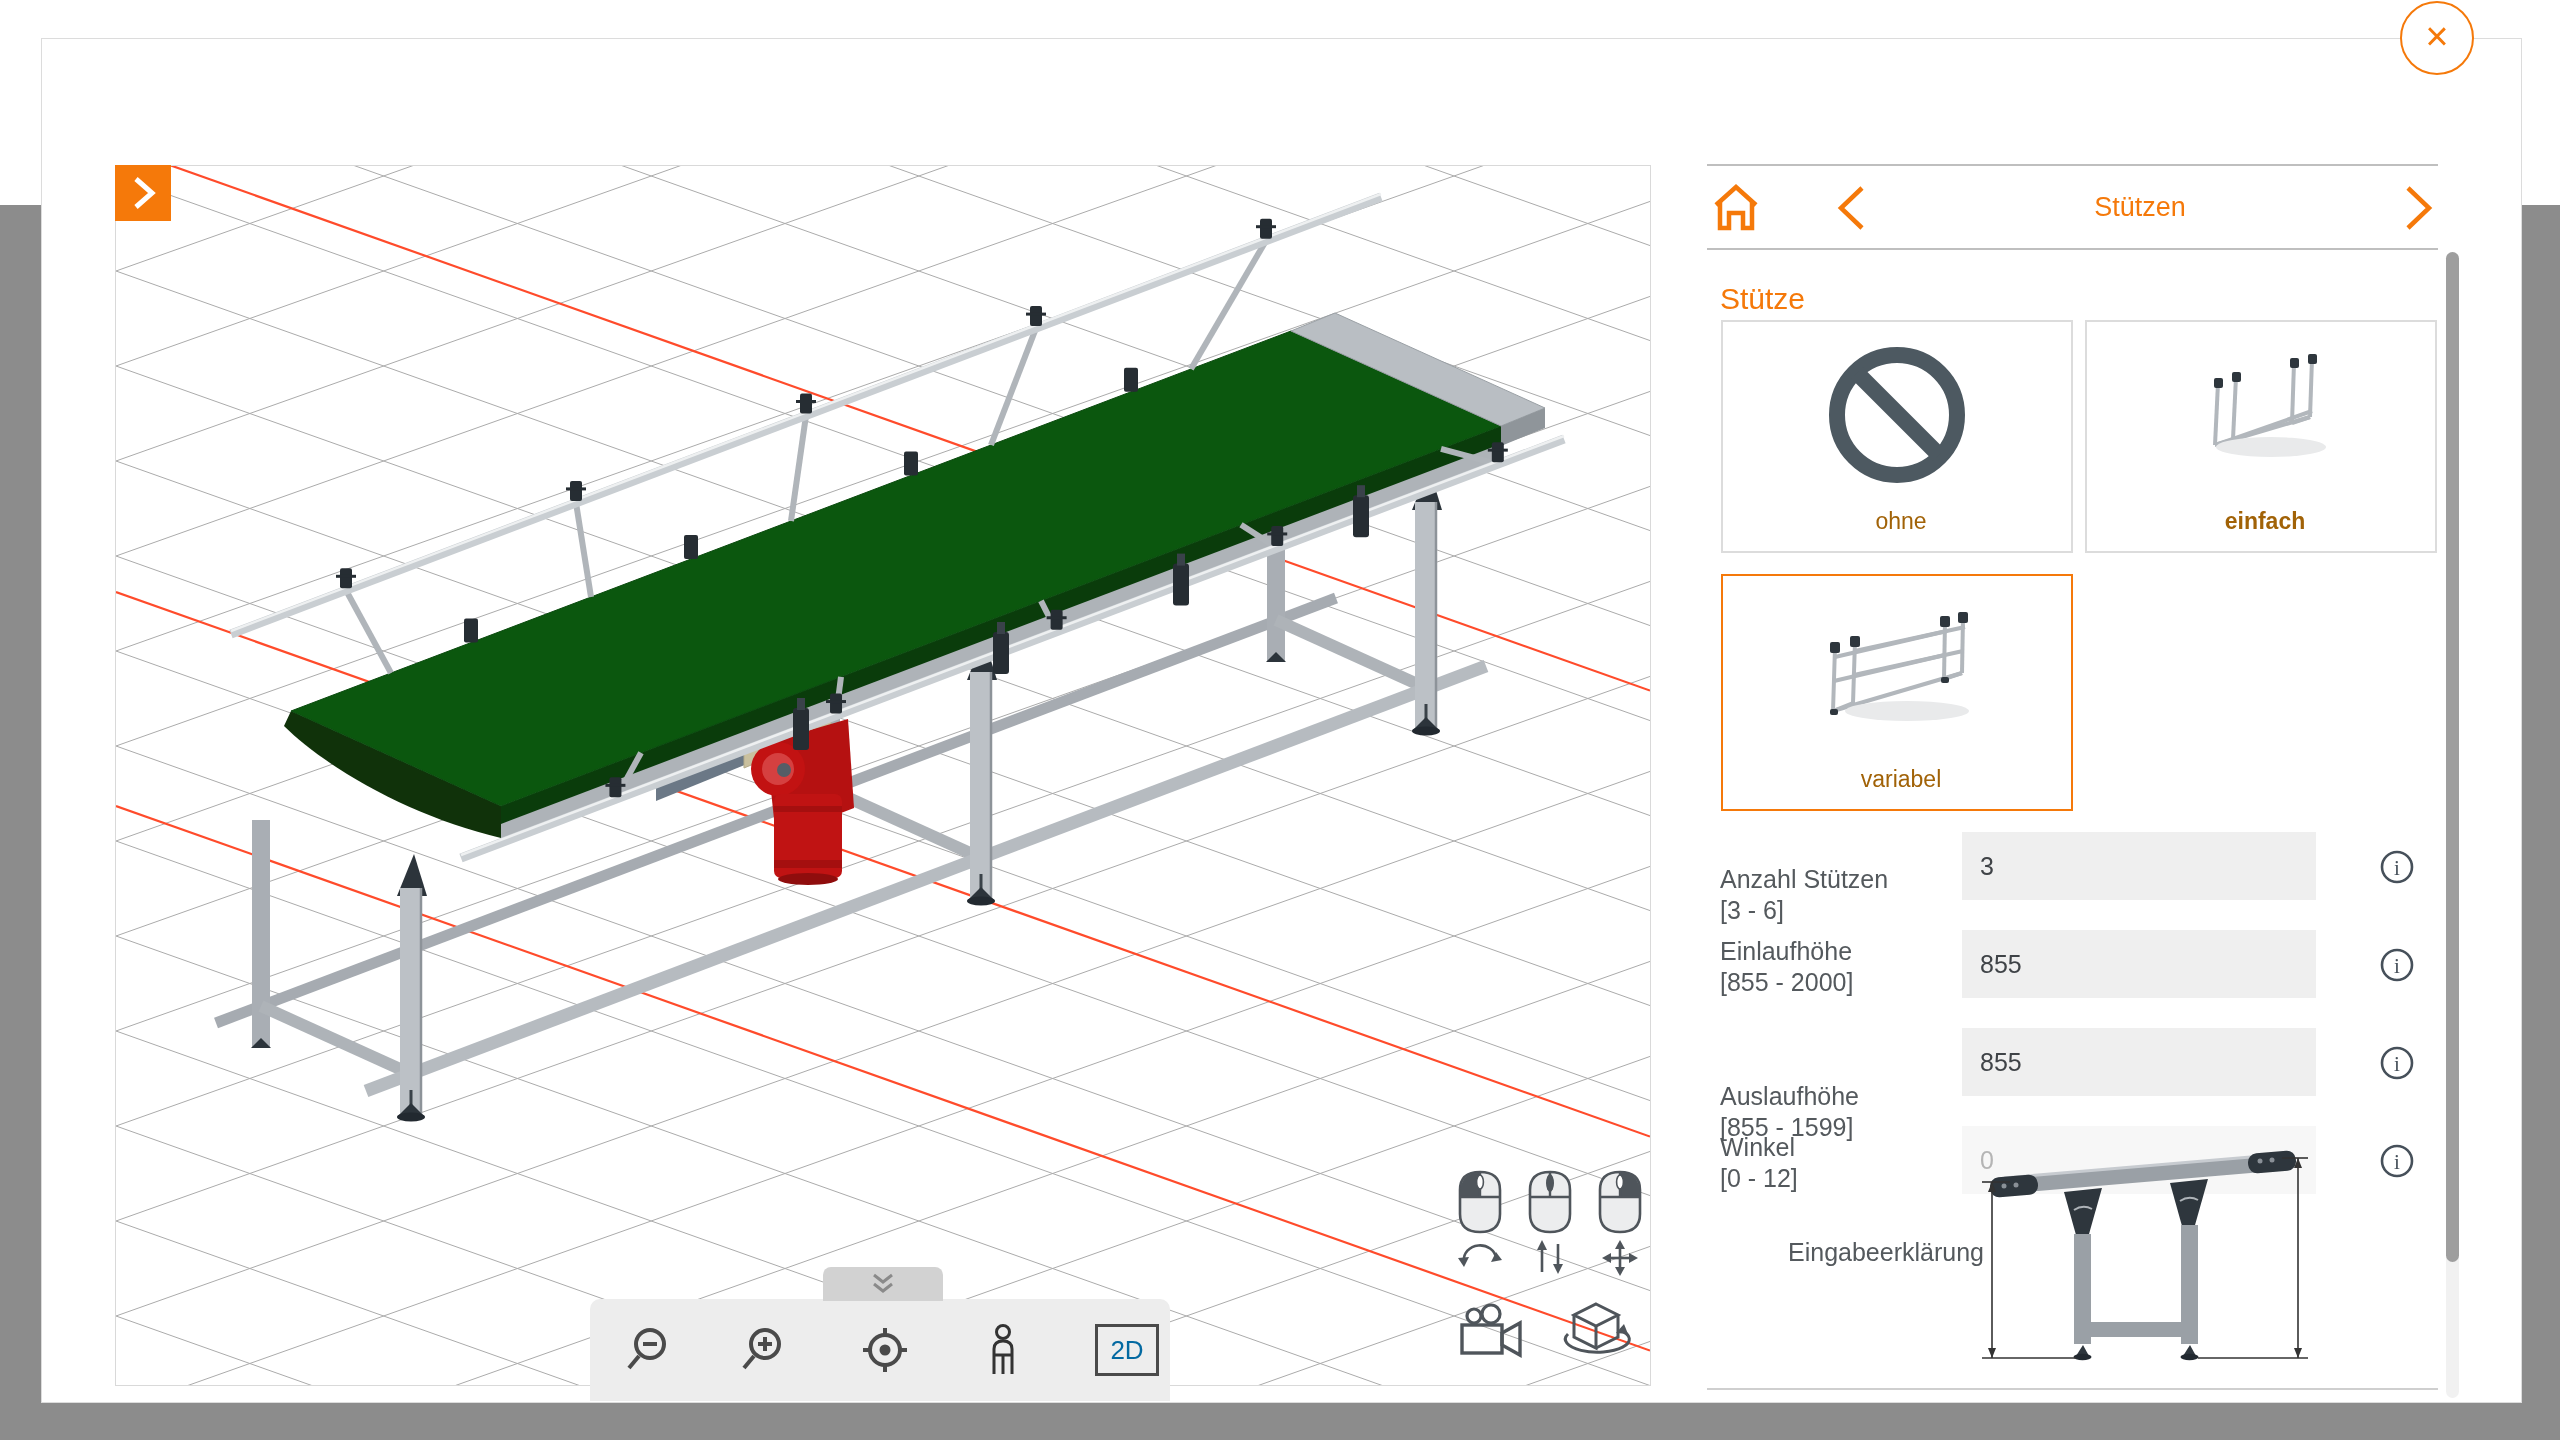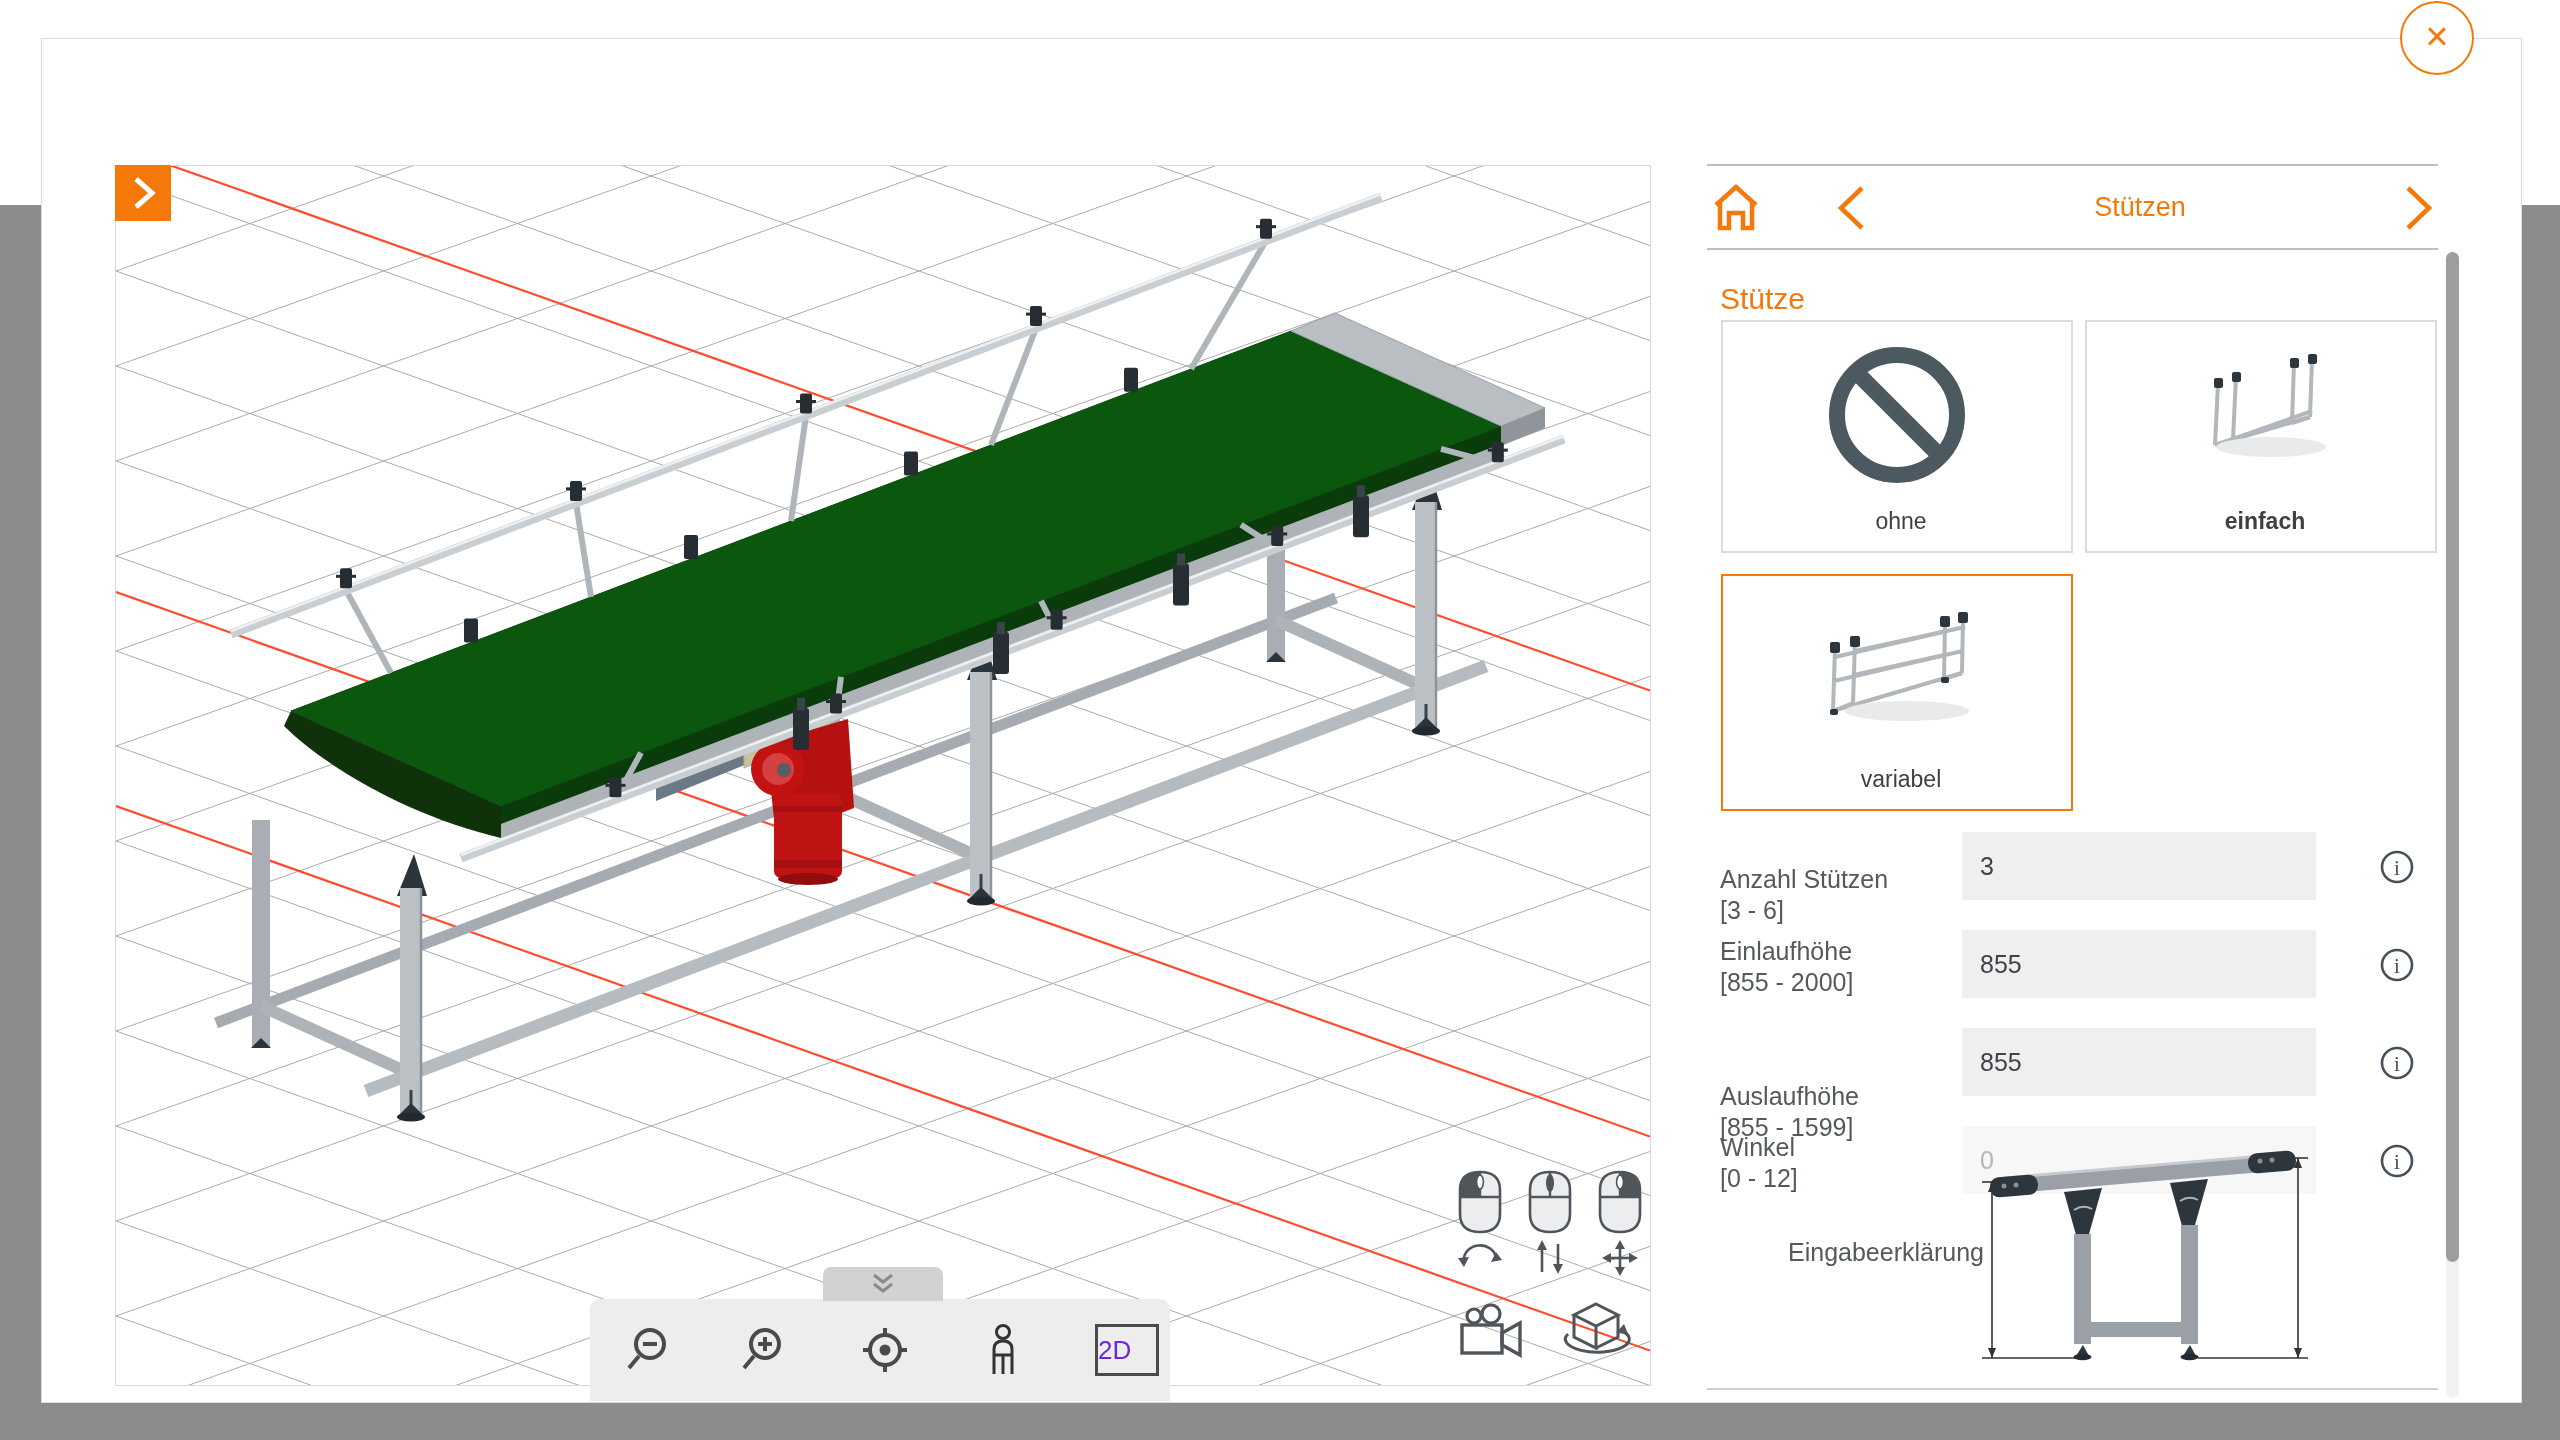--- a/index.html
+++ b/index.html
@@ -25,42 +25,42 @@
   #expand-btn { left:115px; top:165px; width:56px; height:56px; background:#f5790a;
                 z-index:12; cursor:pointer; display:flex; align-items:center; justify-content:center; }
 
   
   #collapse-tab { left:823px; top:1267px; width:120px; height:34px; background:#d2d2d2;
                   border-radius:8px 8px 0 0; z-index:11; display:flex; align-items:center; justify-content:center; cursor:pointer;}
   #toolbar { left:590px; top:1299px; width:580px; height:102px; background:#ededed;
              border-radius:10px 10px 0 0; z-index:10; }
   .tbtn { position:absolute; top:23px; width:56px; height:56px; cursor:pointer; }
   #btn-2d { left:505px; top:25px; width:64px; height:52px; border:3px solid #4a4a4a;
-            color:#6d28d9; font-size:26px; text-align:left; line-height:46px;
+            color:#0369a1; font-size:26px; text-align:center; line-height:46px;
             background:transparent; cursor:pointer; }
 
   
   #mouse-help { left:1452px; top:1166px; width:196px; height:214px; z-index:9; }
 
   
   .hline { position:absolute; height:2px; background:#bfbfbf; }
   #nav-home { left:1712px; top:183px; width:48px; height:48px; cursor:pointer; }
   #nav-back { left:1836px; top:185px; width:30px; height:46px; cursor:pointer; }
   #nav-fwd  { left:2404px; top:185px; width:30px; height:46px; cursor:pointer; }
   #nav-title { left:1880px; top:192px; width:520px; text-align:center; color:#f5790a;
                font-size:27px; cursor:default; }
   #section-title { left:1720px; top:282px; font-size:30px; color:#f5790a; }
 
   .card { position:absolute; width:352px; background:#fff; border:2px solid #dcdcdc;
           cursor:pointer; }
   .card.selected { border-color:#f5790a;padding-left:30px; }
   .card .img { position:absolute; left:0; right:0; top:18px; height:150px;
                display:flex; align-items:center; justify-content:center; }
   .card .lbl { position:absolute; left:8px; right:0; bottom:16px; text-align:center;
-               font-size:23px; color:#404040; }
+               font-size:23px; color:#a16207; }
 
   .f-label { position:absolute; left:1720px; width:240px; font-size:25px; color:#54595d;
              line-height:31px; }
   .f-input { position:absolute; left:1962px; width:354px; height:68px; background:#efefef;
              border:none; outline:none; font-size:25px; color:#3f4347; padding:0 18px;
              font-family:"Liberation Sans", sans-serif; }
   .f-input:disabled { background:#f7f7f7; color:#b5b5b5; }
   .info { position:absolute; left:2379px; width:36px; height:36px; cursor:pointer; }
 
   #explain-label { left:1788px; top:1238px; font-size:25px; color:#54595d; }

